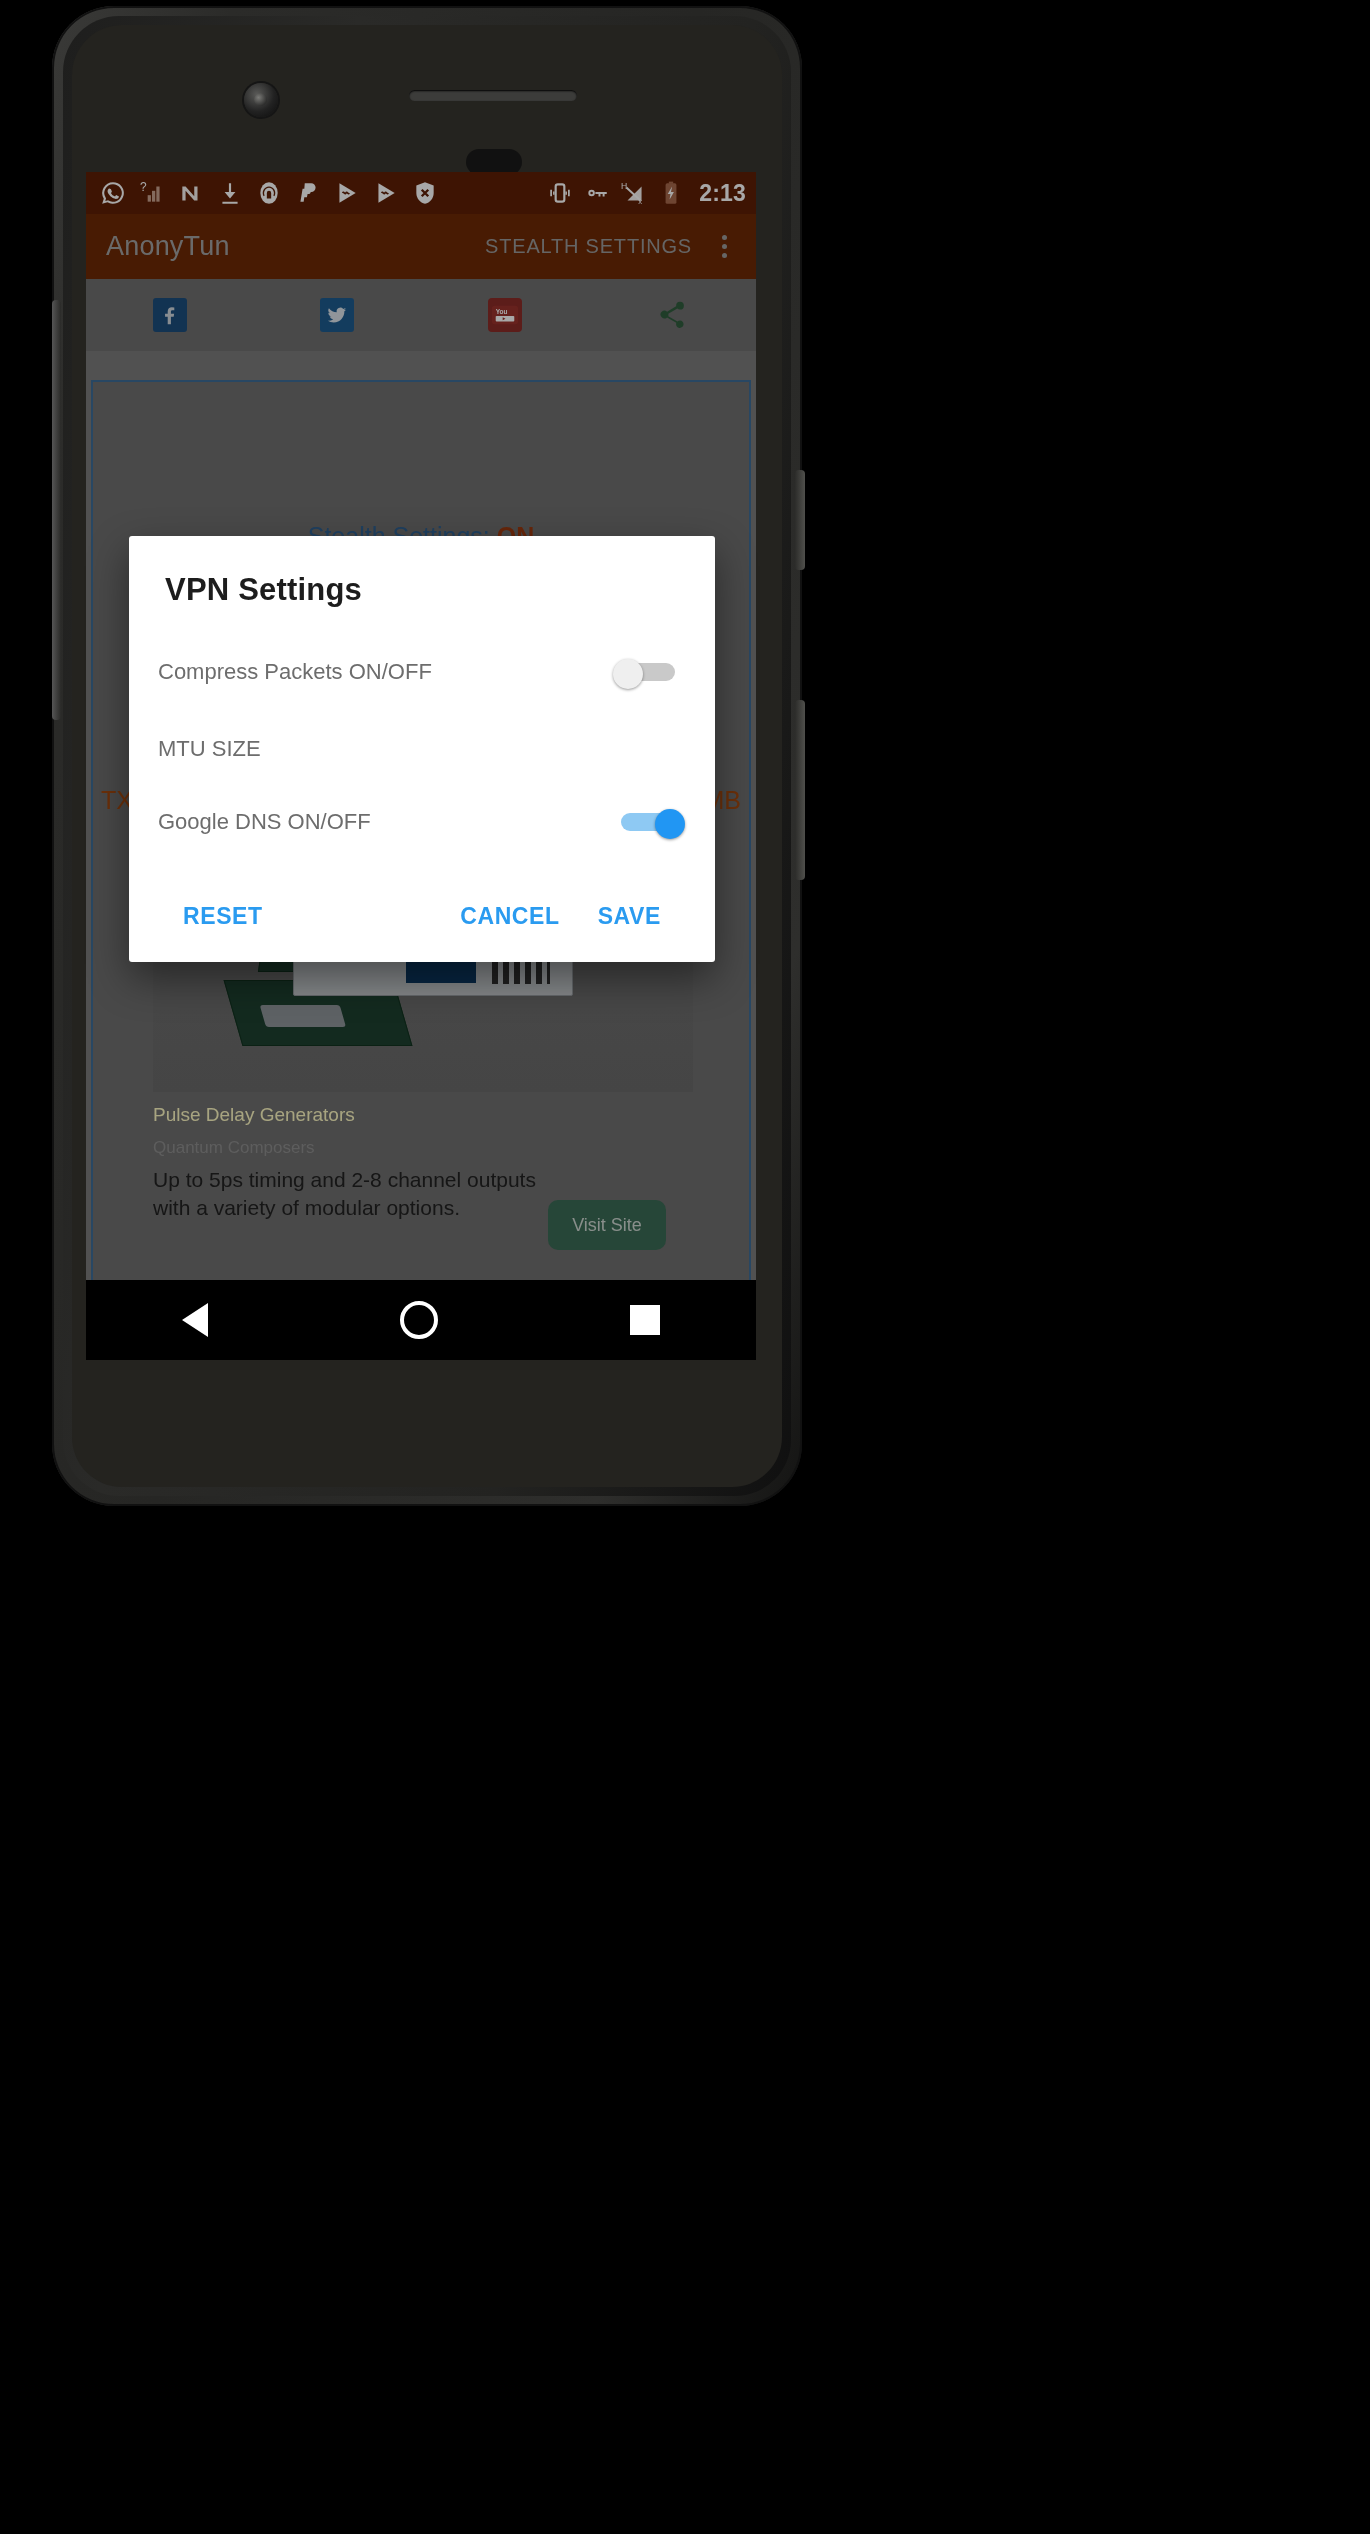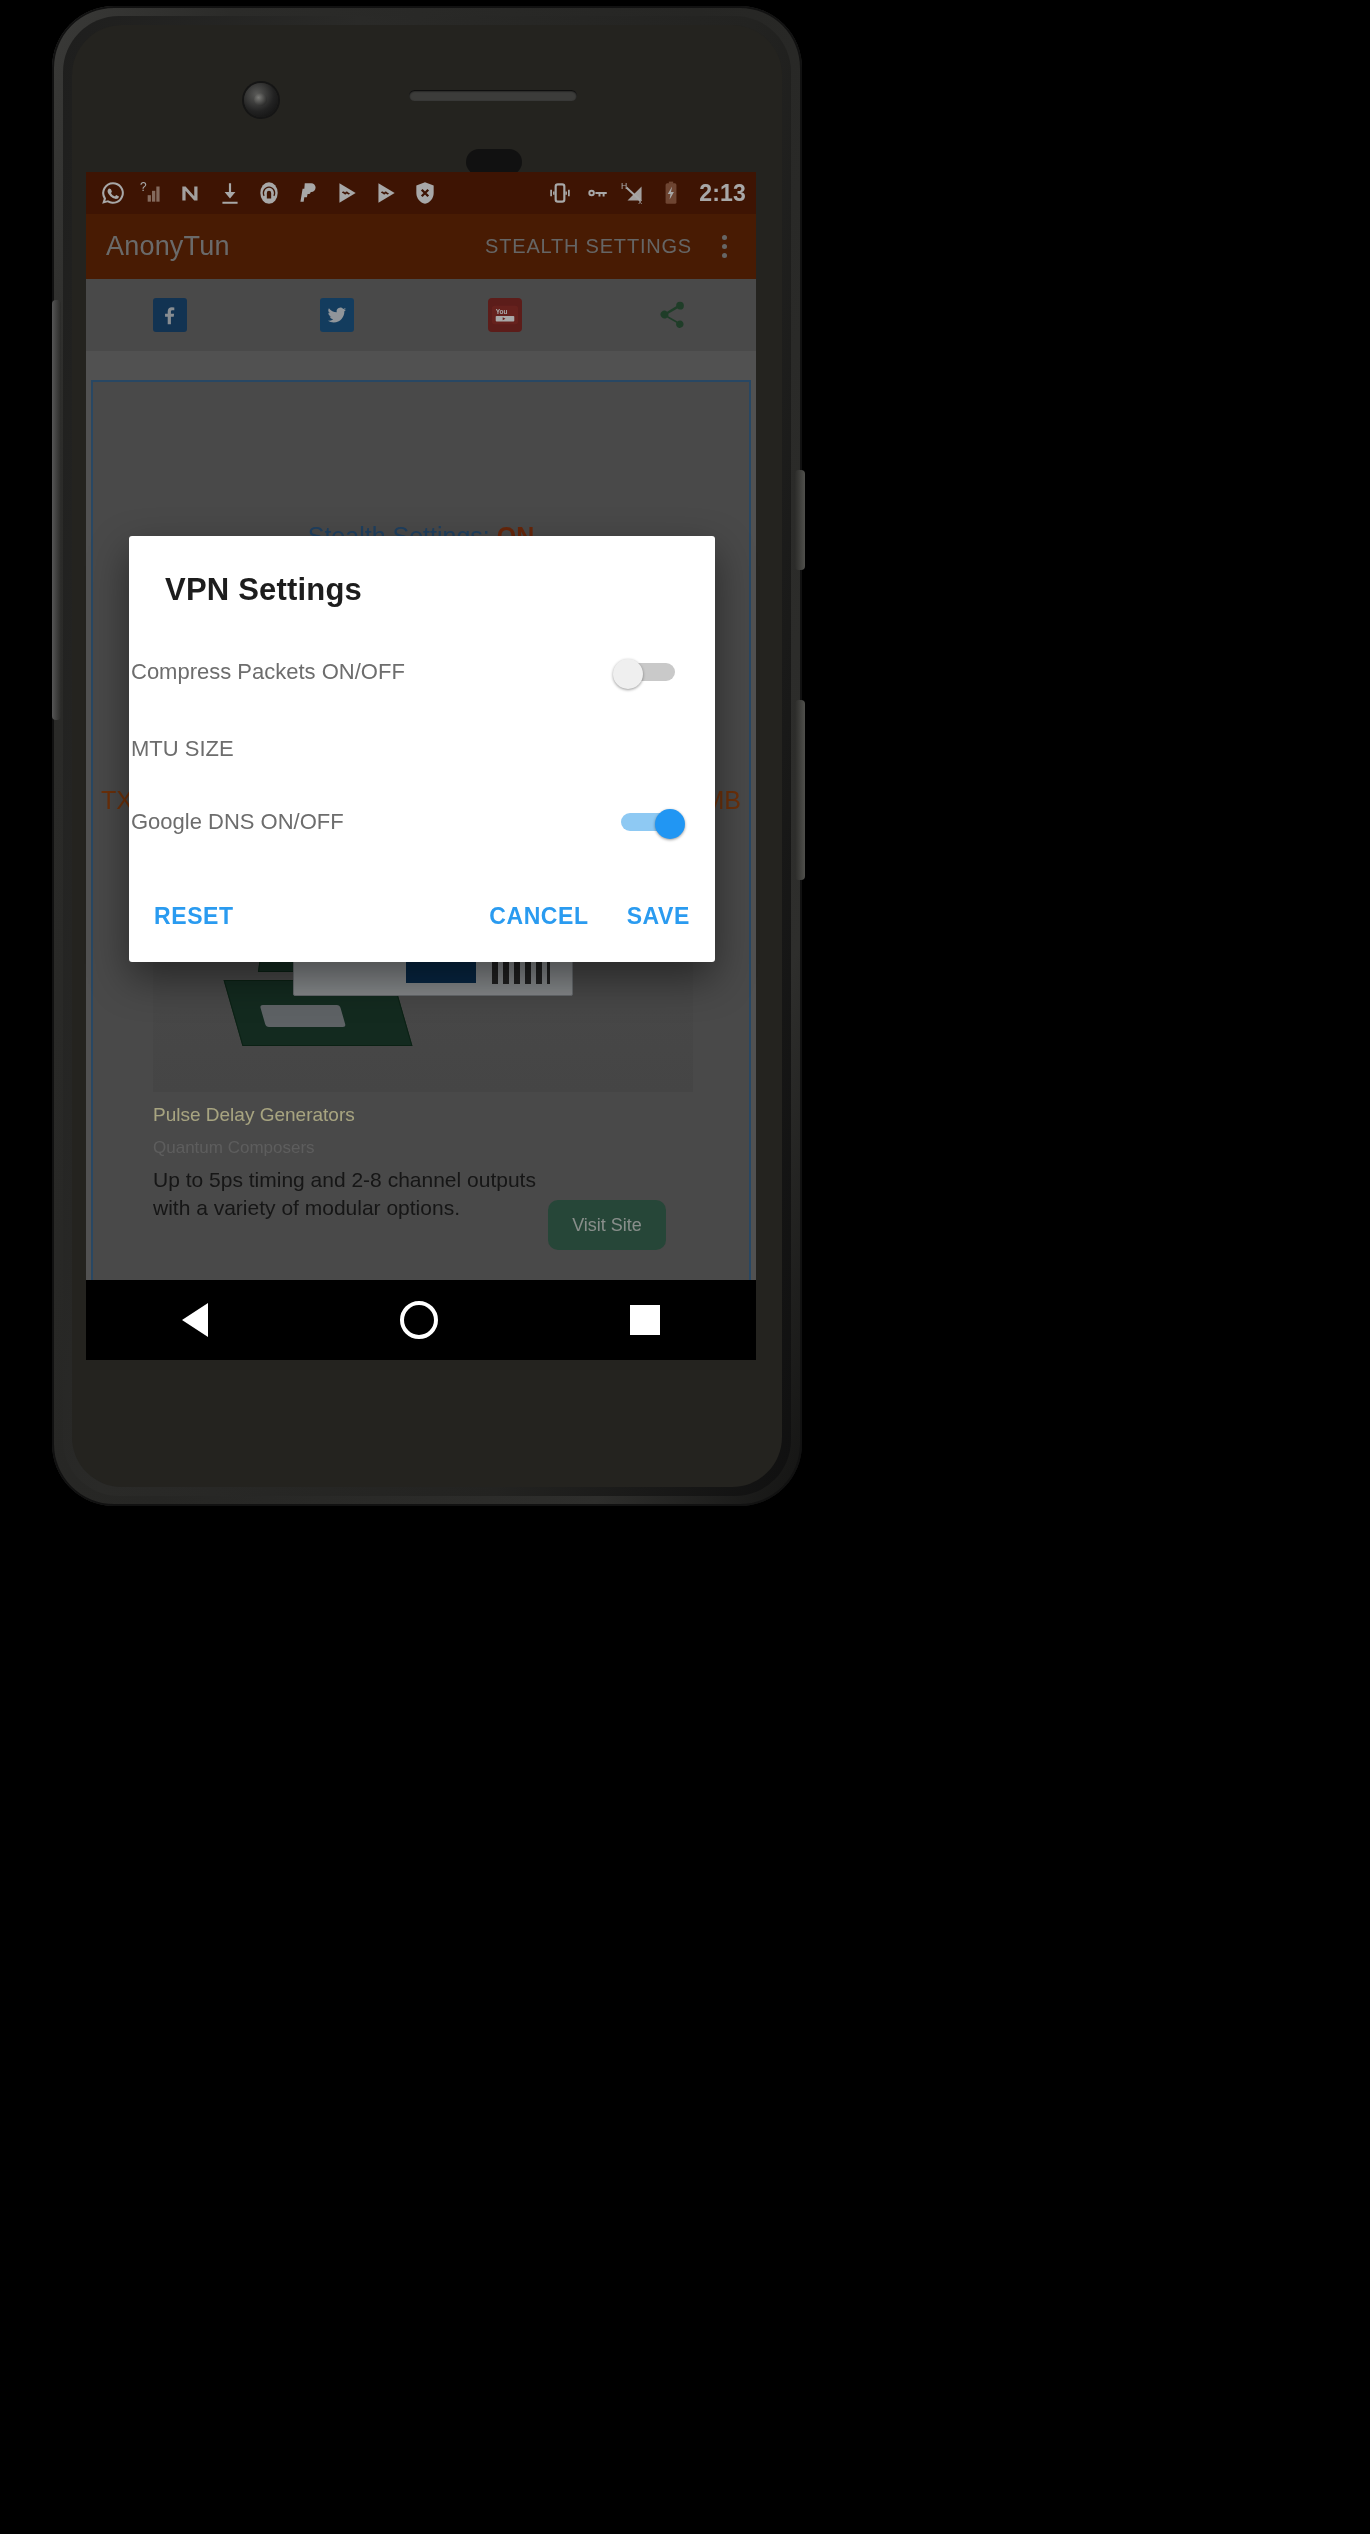--- a/index.html
+++ b/index.html
@@ -189,21 +189,21 @@
     background: #fff;
     border-radius: 3px;
     box-shadow: 0 16px 40px rgba(0,0,0,.45);
     z-index: 40;
   }
   .dlg-title {
     position:absolute; left:36px; top:36px;
     font-size: 31px; font-weight: 700; color:#1d1d1d; letter-spacing:.2px;
   }
   .dlg-row {
-    position:absolute; left:2px; right:16px;
+    position:absolute; left:29px; right:16px;
     display:flex; align-items:center;
   }
   .row-compress { top: 100px; height: 72px; }
   .row-mtu      { top: 182px; height: 62px; }
   .row-dns      { top: 258px; height: 56px; gap: 36px; }
   .dlg-label {
     font-size: 22px; color: #6d6d6d; line-height: 1.28; max-width: 330px;
   }
   .spacer { flex: 1; }
 
@@ -222,21 +222,21 @@
     width: 320px; margin-right: 18px;
     border-bottom: 3px solid #2196f3;
     text-align: center;
     font-size: 30px; color:#1a1a1a;
     padding-bottom: 8px;
   }
 
   
   .dlg-actions {
     position:absolute; left:0; right:0; bottom: 22px;
-    display:flex; align-items:center; padding: 0 11px;
+    display:flex; align-items:center; padding: 0 40px;
   }
   .btn-text {
     font-size: 23px; font-weight: 600; color:#2a9bf0;
     letter-spacing: .6px; padding: 10px 14px;
   }
   .btn-reset { margin-right:auto; }
   .btn-cancel { margin-right: 10px; }
 </style>
 </head>
 <body>

